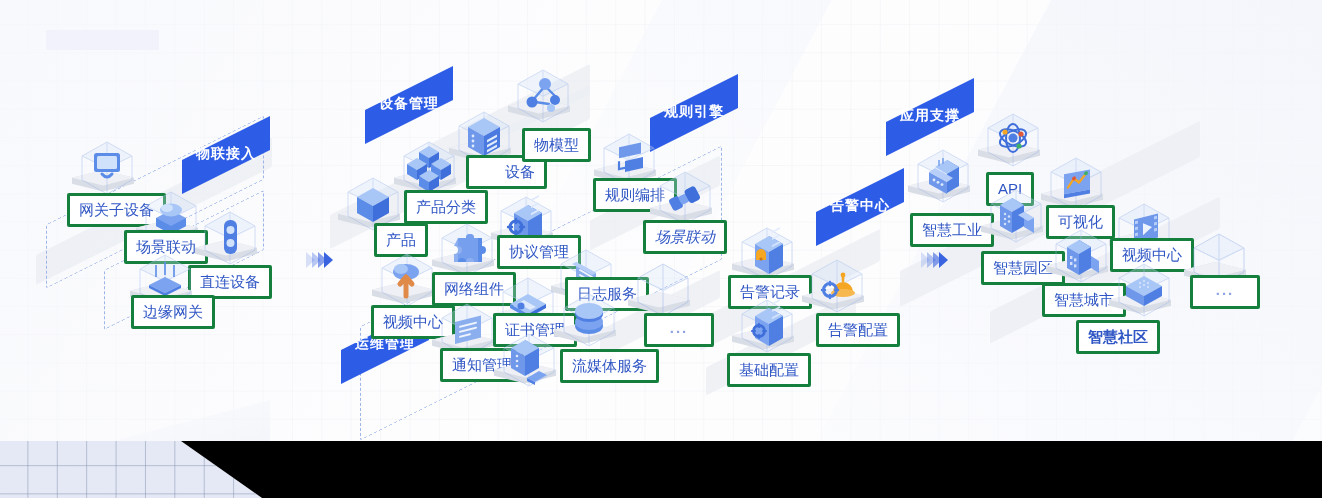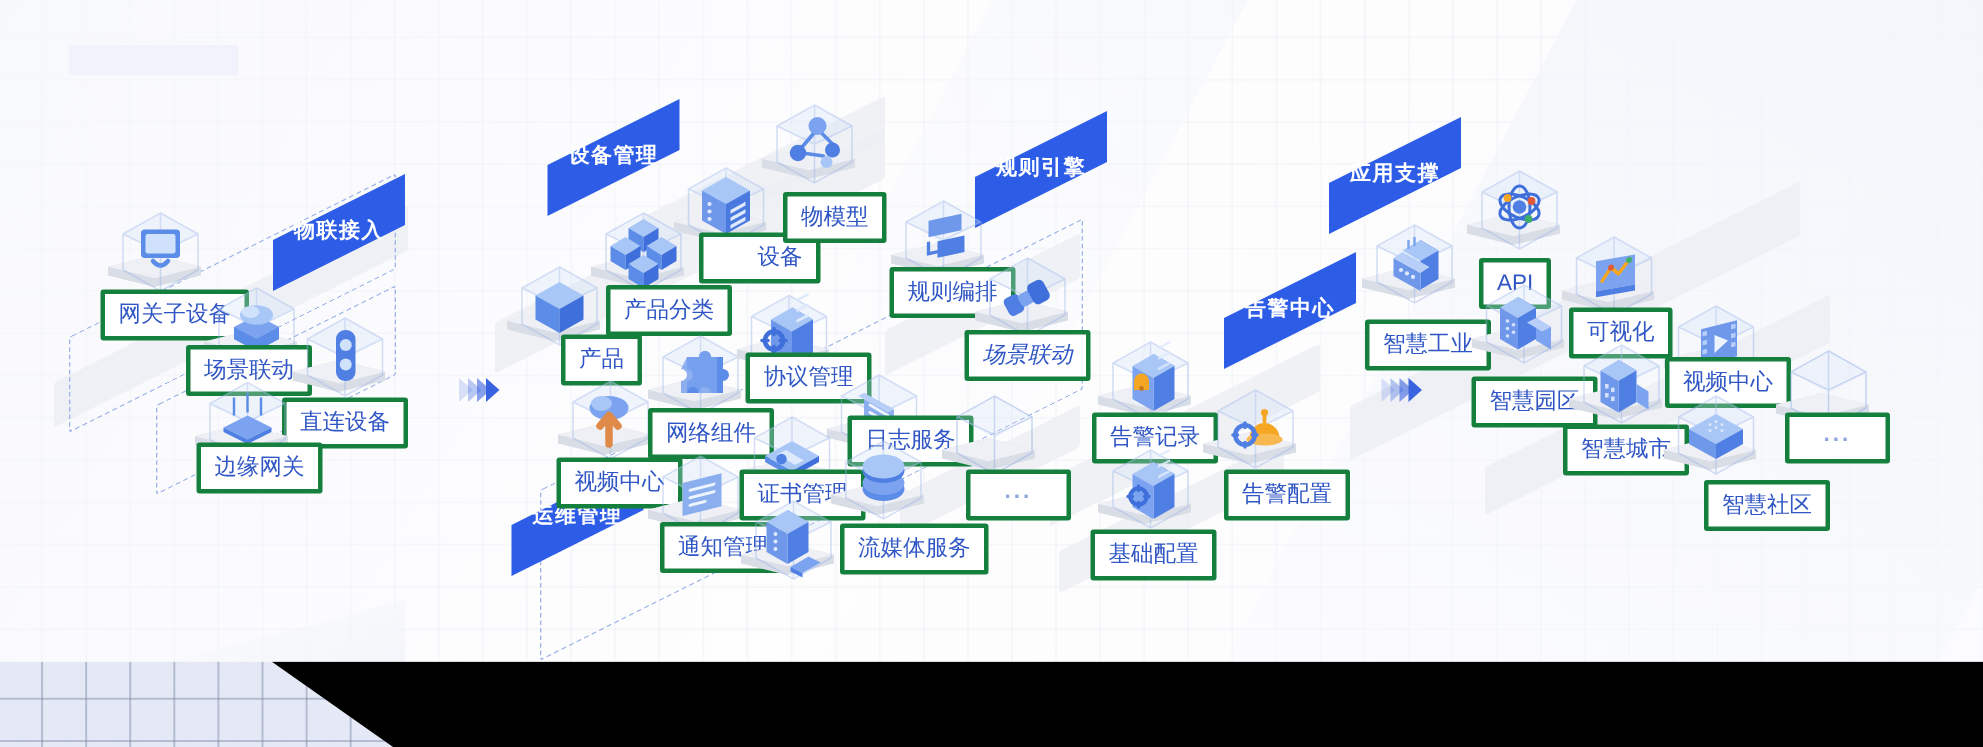--- a/index.html
+++ b/index.html
@@ -914,21 +914,21 @@
             <circle cx="24" cy="21" r="1"></circle>
             <circle cx="28" cy="23" r="1"></circle>
             <circle cx="32" cy="25" r="1"></circle>
             <circle cx="28" cy="19" r="1"></circle>
             <circle cx="32" cy="21" r="1"></circle>
             <circle cx="24" cy="25" r="1"></circle>
           </g>
       </svg>
     </div>
   </div>
-  <div class="lbl" style="left:1136px;top:320px;">智慧社区</div>
+  <div class="lbl" style="left:1076px;top:320px;font-weight:bold;">智慧社区</div>
 
   <div class="node" style="left:1188px;top:232px;">
     <div class="ped"></div>
       <div class="ped-top"></div>
     <div class="cube">
       <svg width="56" height="56" viewBox="0 0 56 56">
         <g opacity=".55" fill="none" stroke="#9fb6e8" stroke-width="1">
           <path d="M28 2 L53 16 L53 40 L28 54 L3 40 L3 16 Z"></path>
             <path d="M28 2 L28 28 M3 16 L28 28 L53 16 M28 28 L28 54"></path>
         </g>

